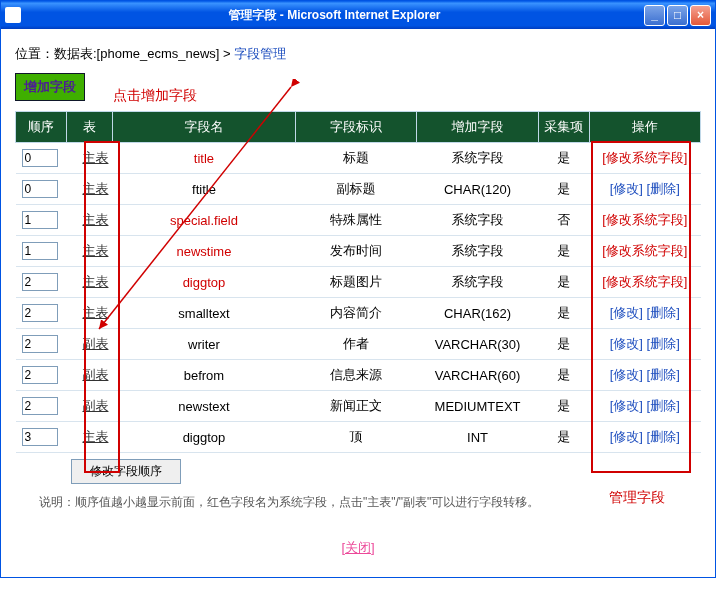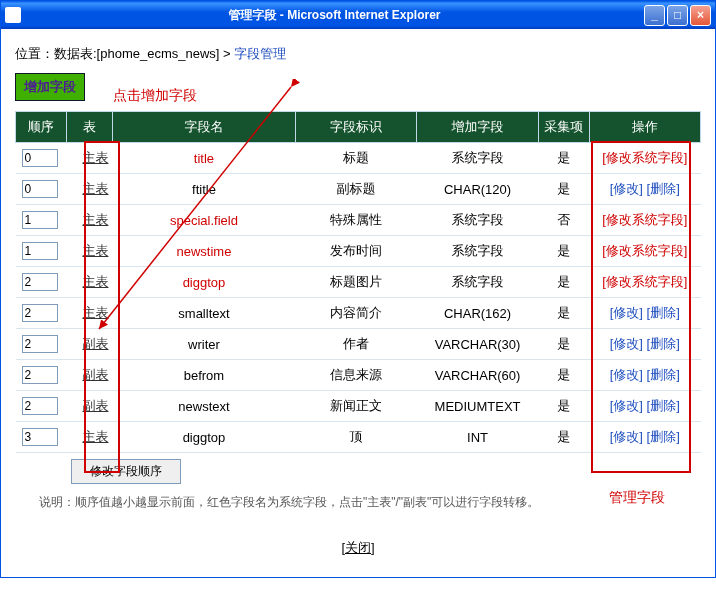--- a/index.html
+++ b/index.html
@@ -28,21 +28,21 @@
 table.fields td input.order { width: 36px; border: 1px solid #7F9DB9; padding: 1px 2px; font-size: 12px; }
 .tblcol { color: #333; text-decoration: underline; margin-left: 12px; }
 .sysred { color: #D00000; }
 .actlink { color: #1F4FBF; }
 .box-red-v { border: 2px solid #D00000; position: absolute; pointer-events: none; }
 .box-tbl { left: 83px; top: 112px; width: 36px; height: 332px; }
 .box-ops { left: 590px; top: 112px; width: 100px; height: 332px; }
 .batchbtn { width: 110px; padding: 3px 0; border: 1px solid #7F9DB9; background: #EFEFEF; margin-top: 6px; margin-left: 56px; font-size: 12px; }
 .note { margin: 10px 0 0; color: #555; font-size: 12px; padding-left: 24px; }
 .closelink { text-align: center; margin-top: 28px; }
-.closelink a { color: #000000; font-size: 13px; }
+.closelink a { color: #ec4899; font-size: 13px; }
 </style>
 </head>
 <body>
 
 <div class="window">
   <div class="titlebar">
     <span class="appicon"></span>
     <span class="title">管理字段 - Microsoft Internet Explorer</span>
     <div class="winbtns">
       <div class="winbtn min">_</div>

